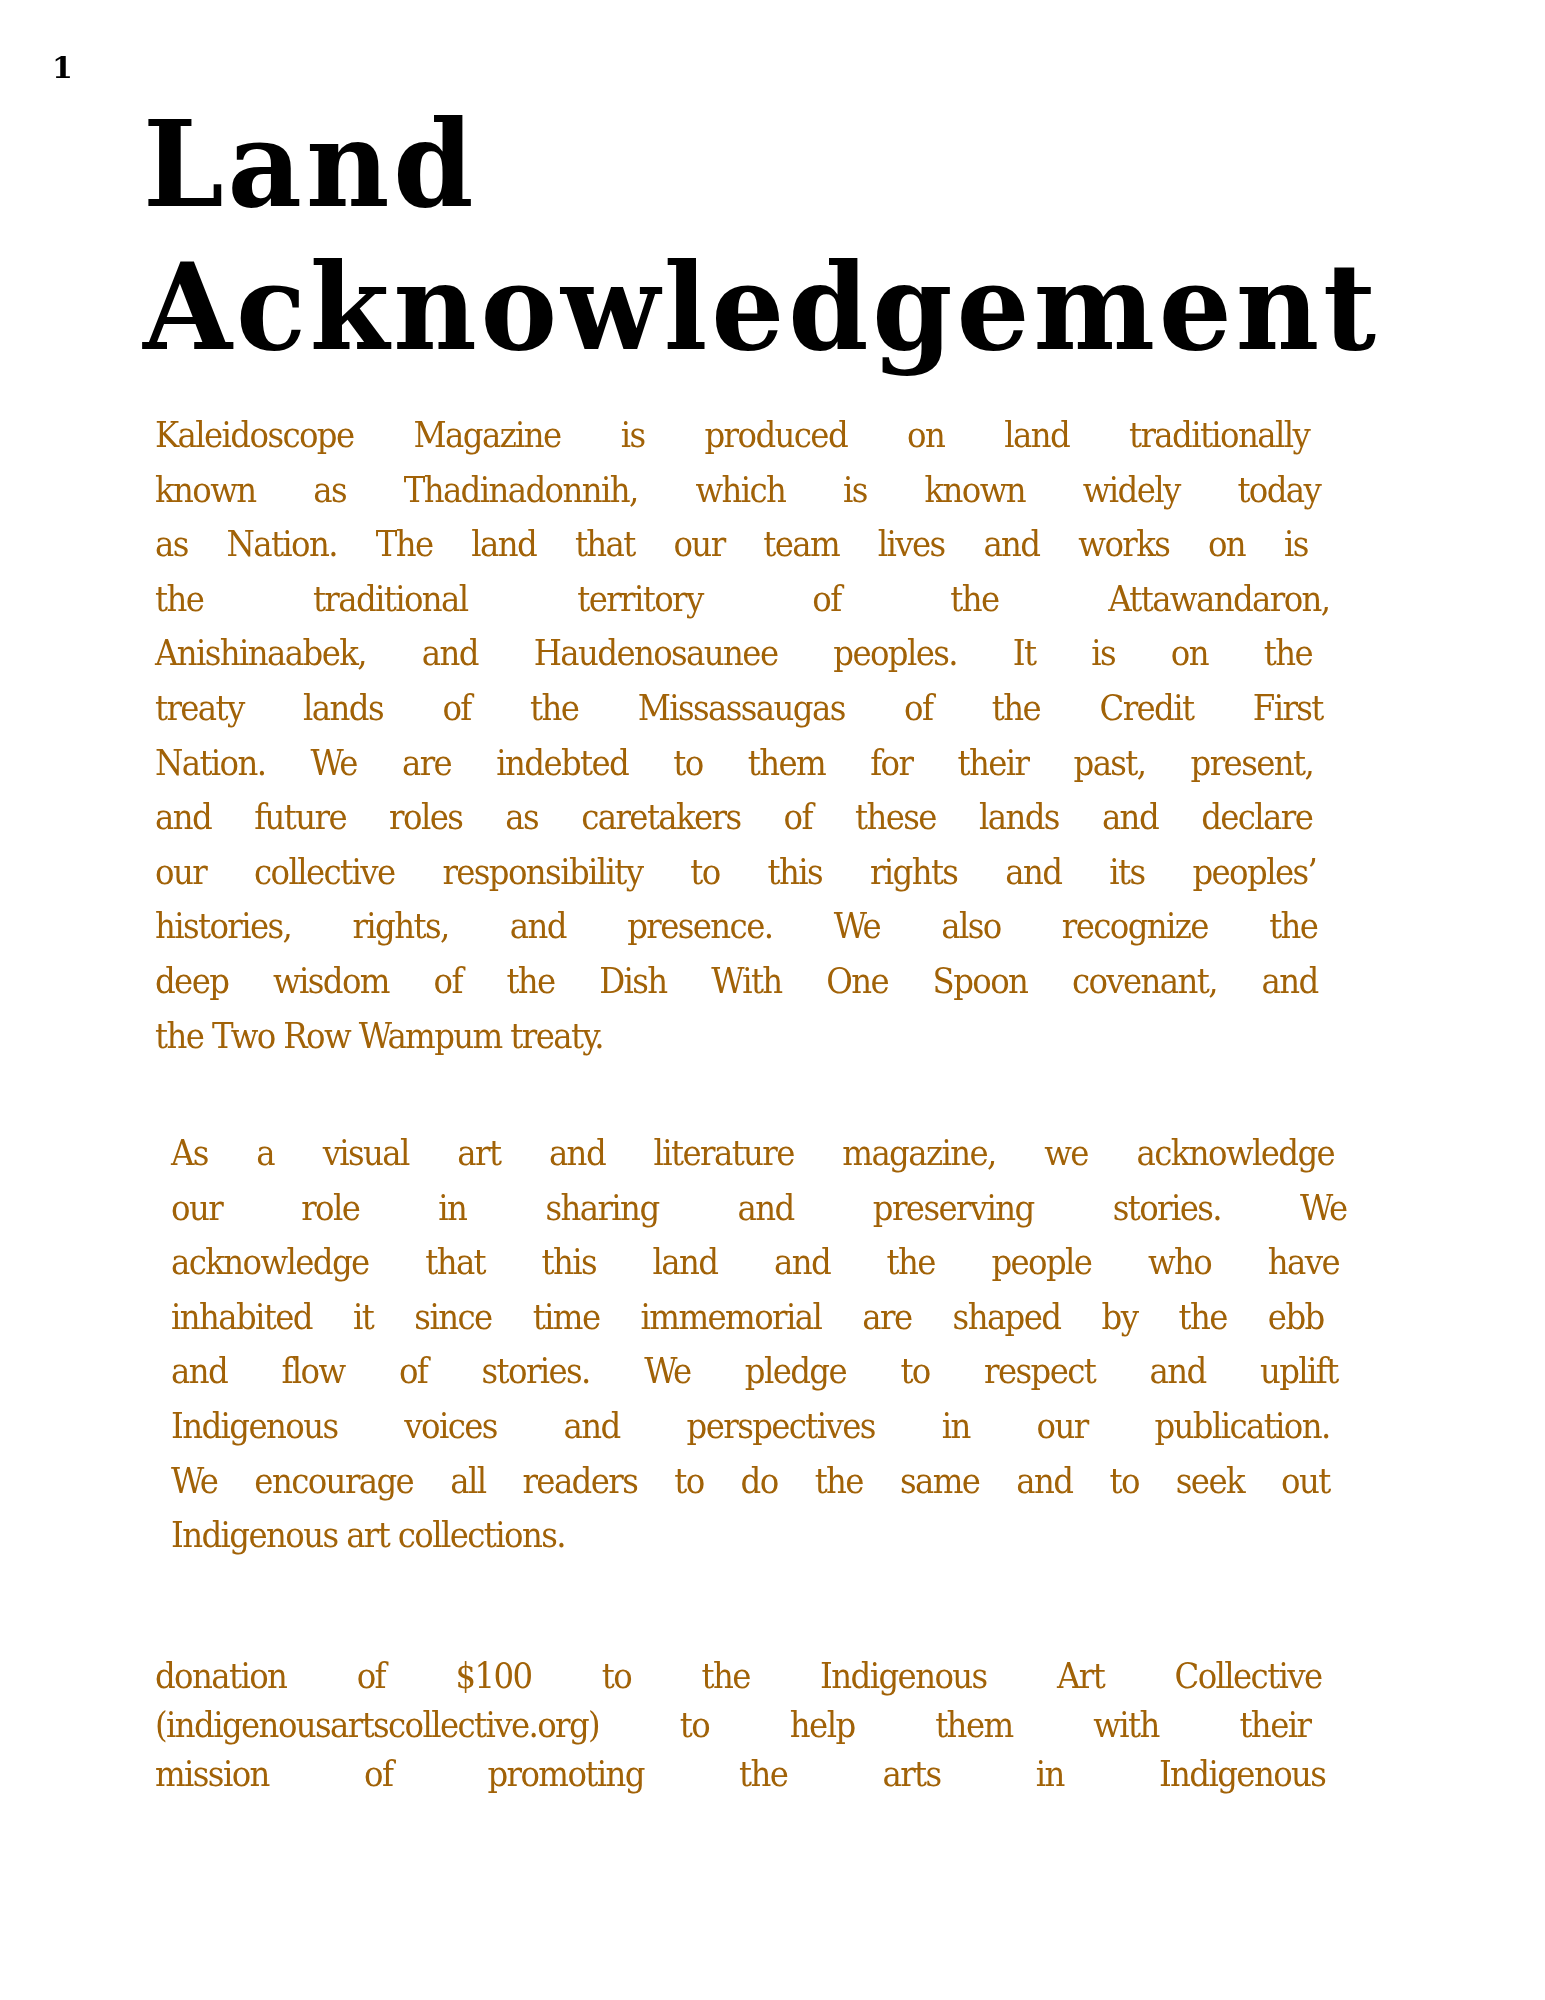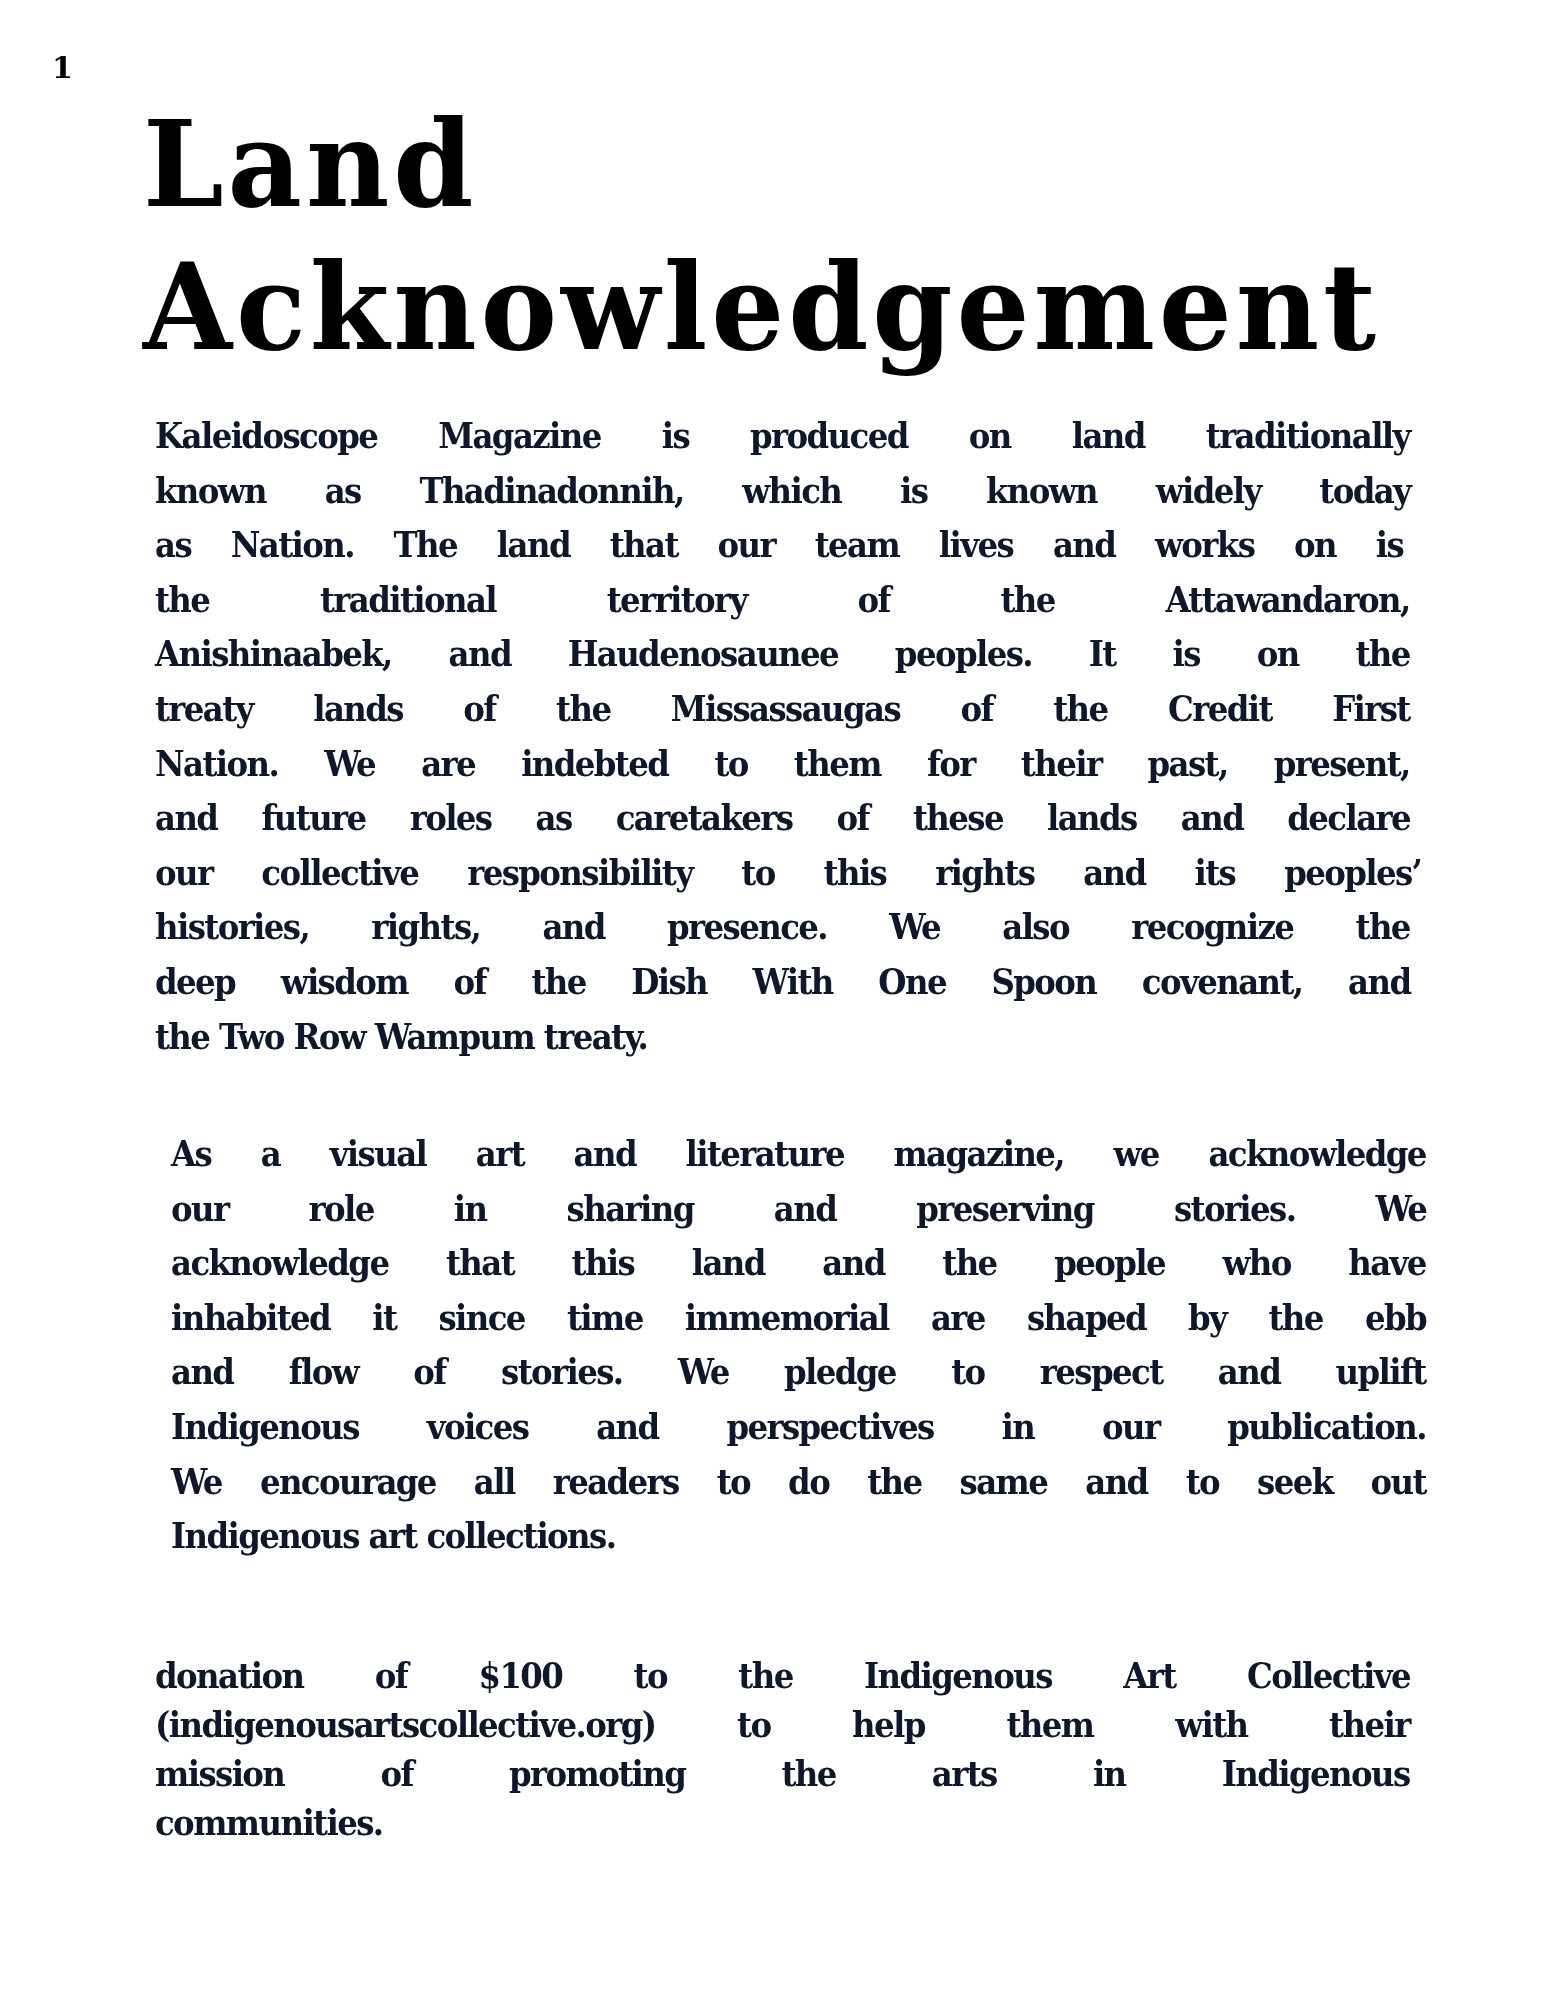--- a/index.html
+++ b/index.html
@@ -45,22 +45,22 @@
     }
     .title .title-line.first {
       transform: scaleX(0.86);
       transform-origin: left center;
     }
     .body-text {
       position: absolute;
       left: 155px;
       width: 1255px;
       font-family: "DejaVu Serif", serif;
-      font-weight: bold;
-      color: #0f172a;
+      font-weight: normal;
+      color: #a16207;
     }
     .para {
       margin: 0;
     }
     .line {
       display: block;
       white-space: nowrap;
       text-align: justify;
       text-align-last: justify;
       transform-origin: left center;
@@ -138,15 +138,14 @@
     <span class="line"><span class="line-inner" style="white-space: nowrap; width: auto; word-spacing: 28.3636px;">We encourage all readers to do the same and to seek out</span></span>
     <span class="line last"><span class="line-inner" style="white-space: nowrap; width: auto;">Indigenous art collections.</span></span>
   </p>
 </div>
 
 <div class="body-text" id="para-3">
   <p class="para">
     <span class="line"><span class="line-inner" style="white-space: nowrap; width: auto; word-spacing: 61.7143px;">donation of $100 to the Indigenous Art Collective</span></span>
     <span class="line"><span class="line-inner" style="white-space: nowrap; width: auto; word-spacing: 72px;">(indigenousartscollective.org) to help them with their</span></span>
     <span class="line"><span class="line-inner" style="white-space: nowrap; width: auto; word-spacing: 86.5px;">mission of promoting the arts in Indigenous</span></span>
-    <span class="line last"><span class="line-inner" style="white-space: nowrap; width: auto;">communities.</span></span>
   </p>
 </div>
 
 </body></html>

